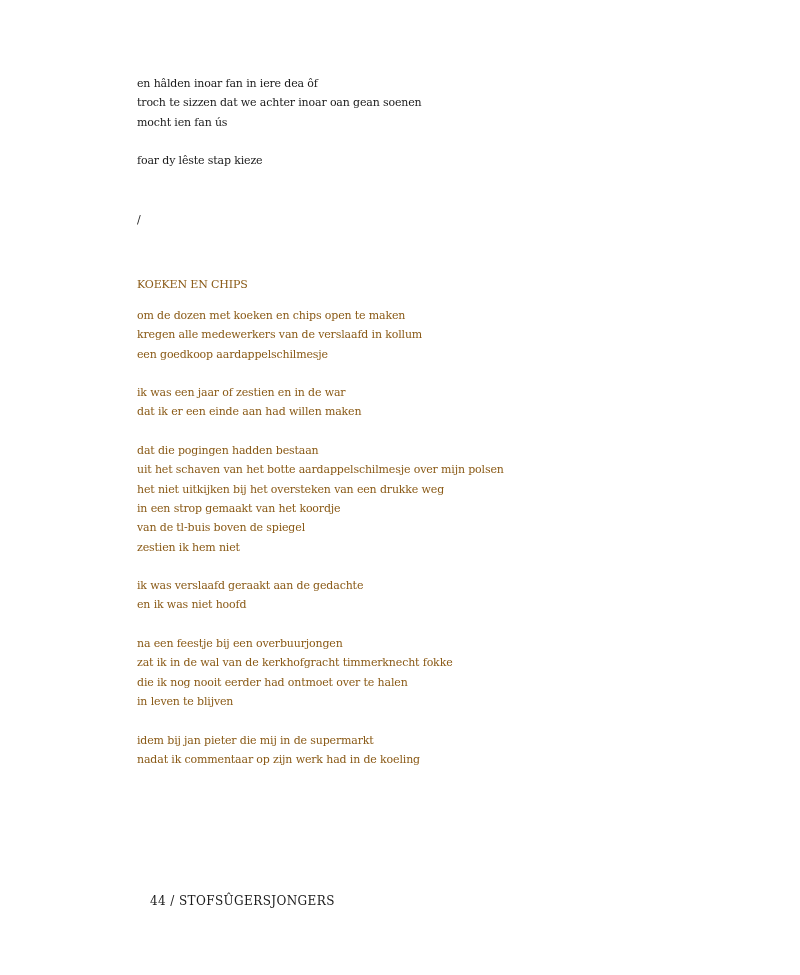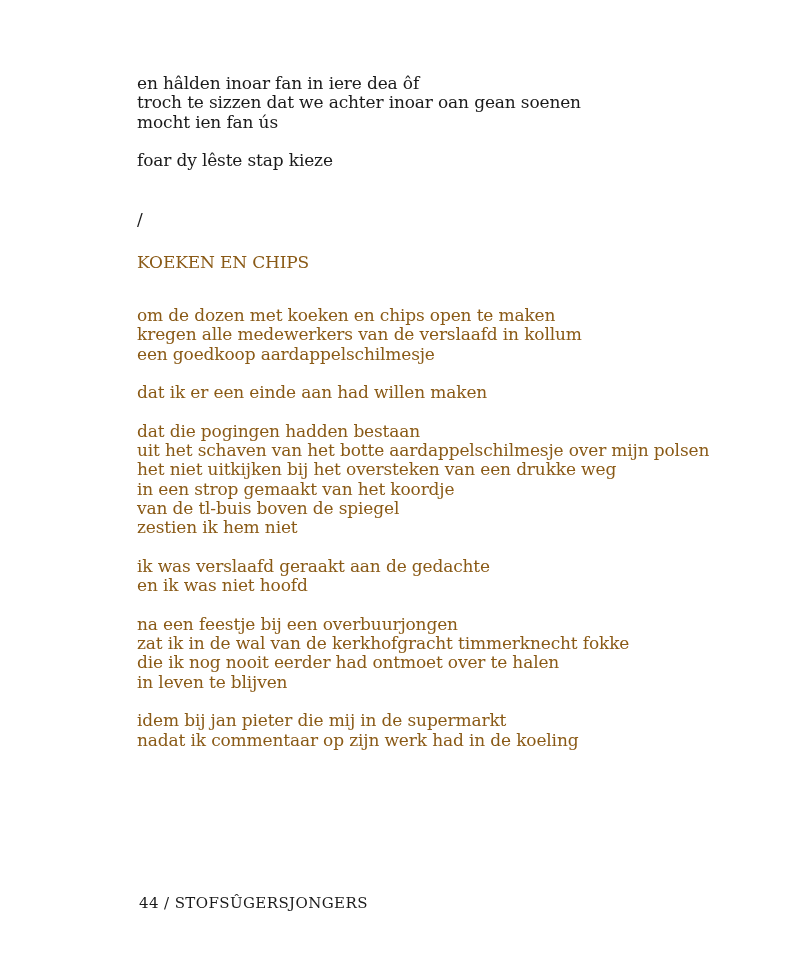--- a/index.html
+++ b/index.html
@@ -1,35 +1,35 @@
 <!DOCTYPE html>
 <html><head>
 <meta charset="utf-8">
 <style>
   html, body { margin: 0; padding: 0; background: #ffffff; }
   body { width: 800px; height: 975px; position: relative; overflow: hidden; }
   .page { position: absolute; left: 137px; top: 74px; width: 600px; }
   .line {
     font-family: "DejaVu Serif", "Liberation Serif", serif;
-    font-size: 17px;
+    font-size: 11px;
     line-height: 19.3px;
     height: 19.3px;
     white-space: nowrap;
     letter-spacing: -0.15px;
   }
   .black { color: #1a1a1a; }
   .brown { color: #8a5a16; }
   .gap { height: 19.3px; }
   .slash { position: absolute; left: 137px; top: 210px; }
-  .title { position: absolute; left: 137px; top: 253px; }
+  .title { position: absolute; left: 137px; top: 275px; }
   .poem { position: absolute; left: 137px; top: 306px; width: 620px; }
   .footer {
-    position: absolute; left: 139px; top: 894px;
+    position: absolute; left: 150px; top: 894px;
     font-family: "DejaVu Serif", "Liberation Serif", serif;
-    font-size: 15px; color: #1a1a1a; letter-spacing: 0.4px;
+    font-size: 12px; color: #1a1a1a; letter-spacing: 0.4px;
     white-space: nowrap;
   }
 </style>
 </head>
 <body>
 
 <div class="page">
   <div class="line black">en hâlden inoar fan in iere dea ôf</div>
   <div class="line black">troch te sizzen dat we achter inoar oan gean soenen</div>
   <div class="line black">mocht ien fan ús</div>
@@ -42,20 +42,21 @@
 <div class="line brown title">KOEKEN EN CHIPS</div>
 
 <div class="poem">
   <div>
     <div class="line brown">om de dozen met koeken en chips open te maken</div>
     <div class="line brown">kregen alle medewerkers van de verslaafd in kollum</div>
     <div class="line brown">een goedkoop aardappelschilmesje</div>
   </div>
   <div class="gap"></div>
   <div>
+    <div class="line brown">ik was een jaar of zestien en in de war</div>
     <div class="line brown">dat ik er een einde aan had willen maken</div>
   </div>
   <div class="gap"></div>
   <div>
     <div class="line brown">dat die pogingen hadden bestaan</div>
     <div class="line brown">uit het schaven van het botte aardappelschilmesje over mijn polsen</div>
     <div class="line brown">het niet uitkijken bij het oversteken van een drukke weg</div>
     <div class="line brown">in een strop gemaakt van het koordje</div>
     <div class="line brown">van de tl-buis boven de spiegel</div>
     <div class="line brown">zestien ik hem niet</div>

